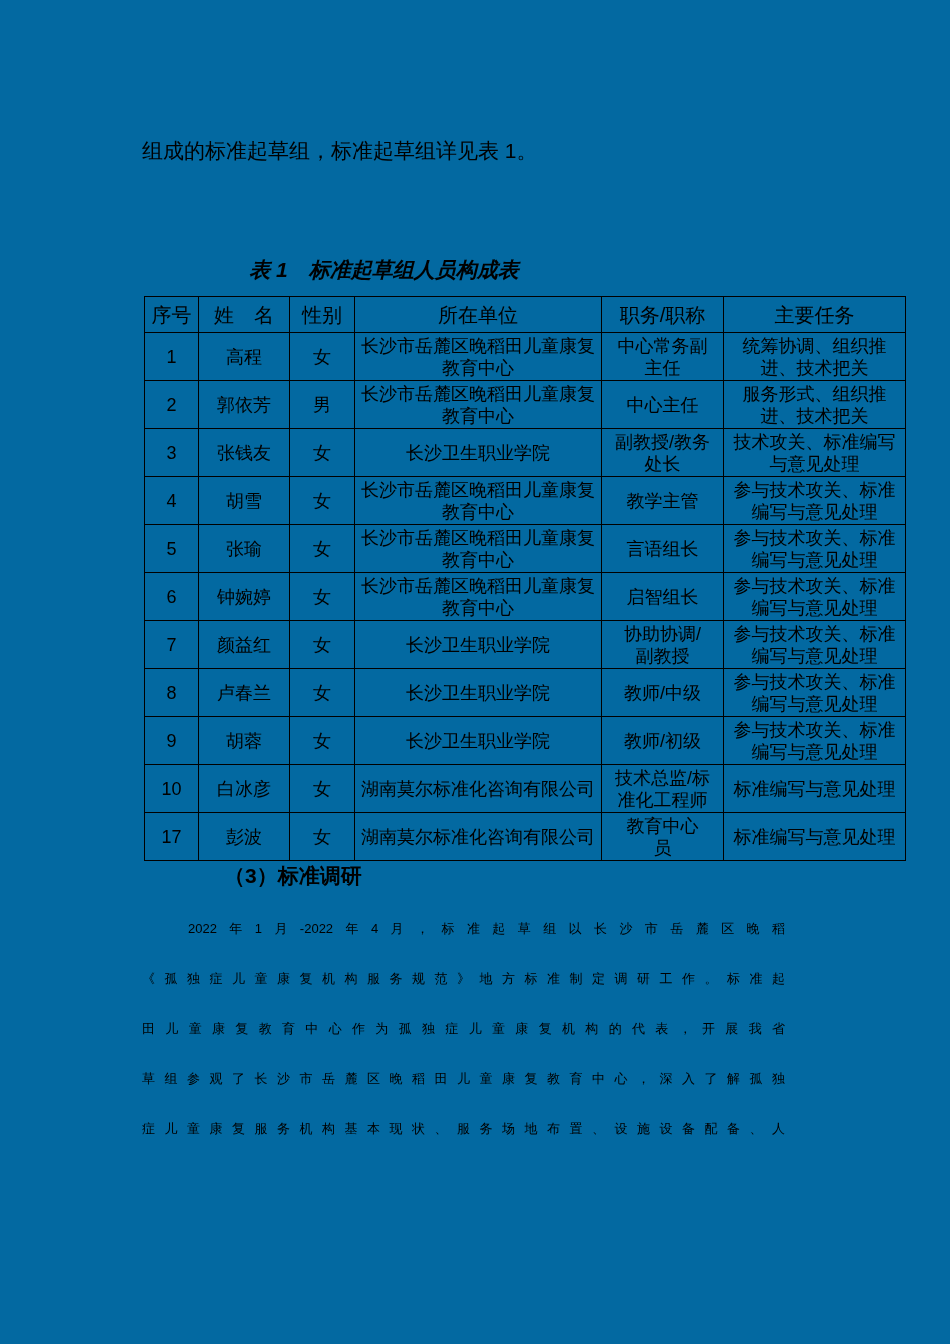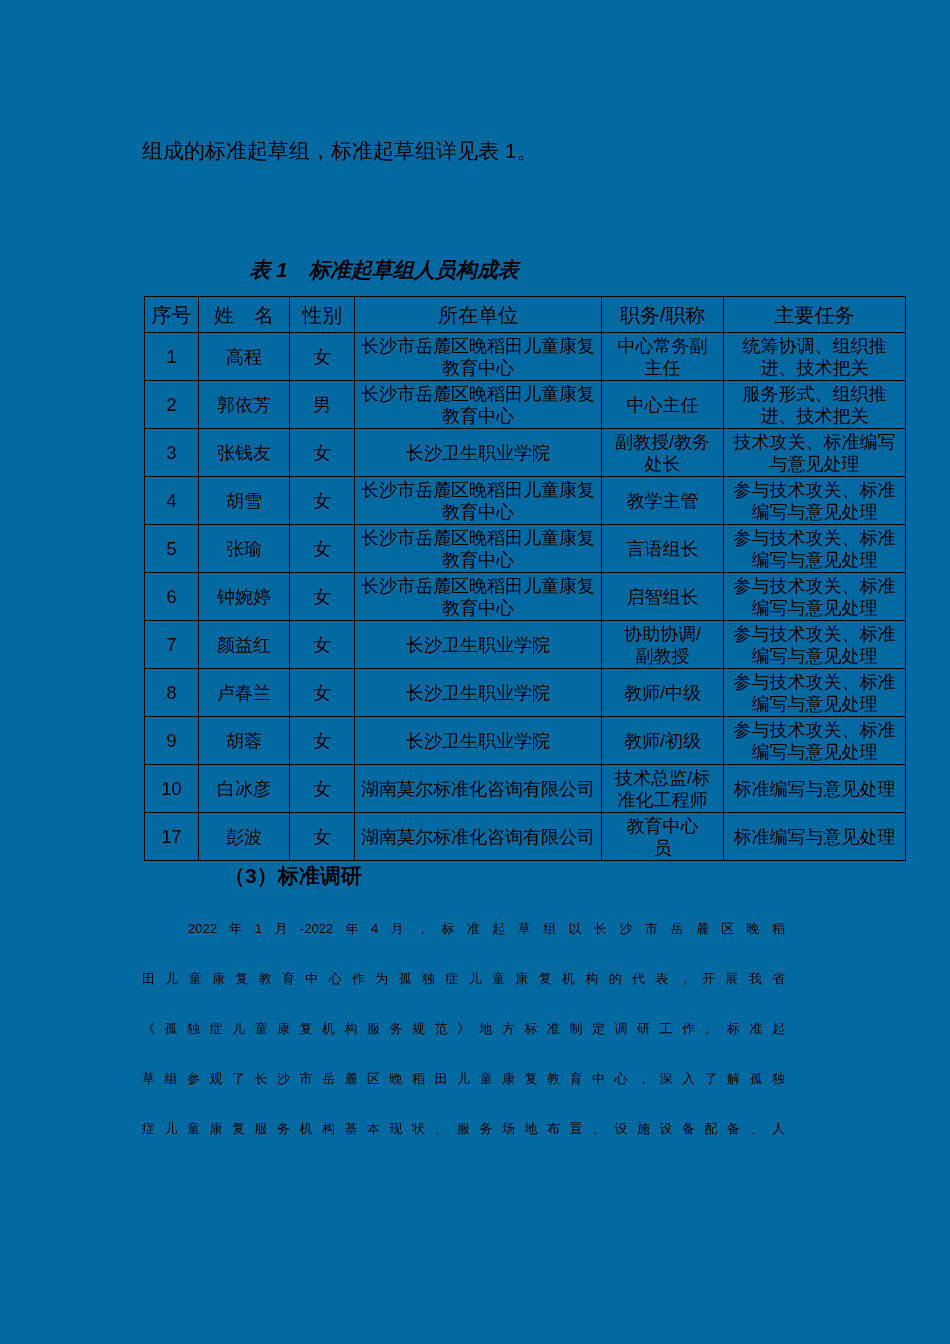--- a/index.html
+++ b/index.html
@@ -208,19 +208,19 @@
 员</td>
           <td>标准编写与意见处理</td>
         </tr>
       </tbody>
   </table>
 
   <div class="section-heading">（3）标准调研</div>
 
   <div class="para">
     <div class="line first">2022年1月-2022年4月，标准起草组以长沙市岳麓区晚稻</div>
+    <div class="line">《孤独症儿童康复机构服务规范》地方标准制定调研工作。标准起</div>
     <div class="line">田儿童康复教育中心作为孤独症儿童康复机构的代表，开展我省</div>
-    <div class="line">《孤独症儿童康复机构服务规范》地方标准制定调研工作。标准起</div>
     <div class="line">草组参观了长沙市岳麓区晚稻田儿童康复教育中心，深入了解孤独</div>
     <div class="line">症儿童康复服务机构基本现状、服务场地布置、设施设备配备、人</div>
   </div>
 
 </div>
 
 </body></html>

